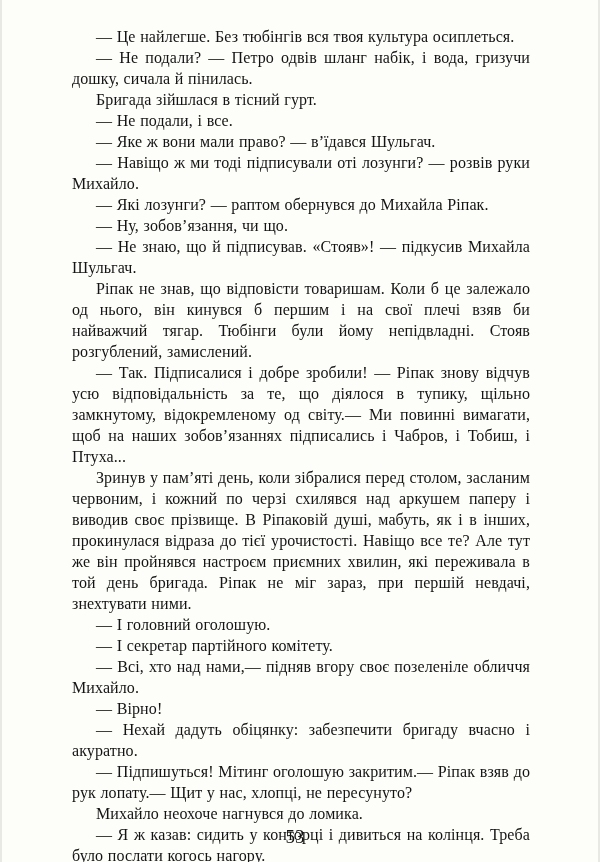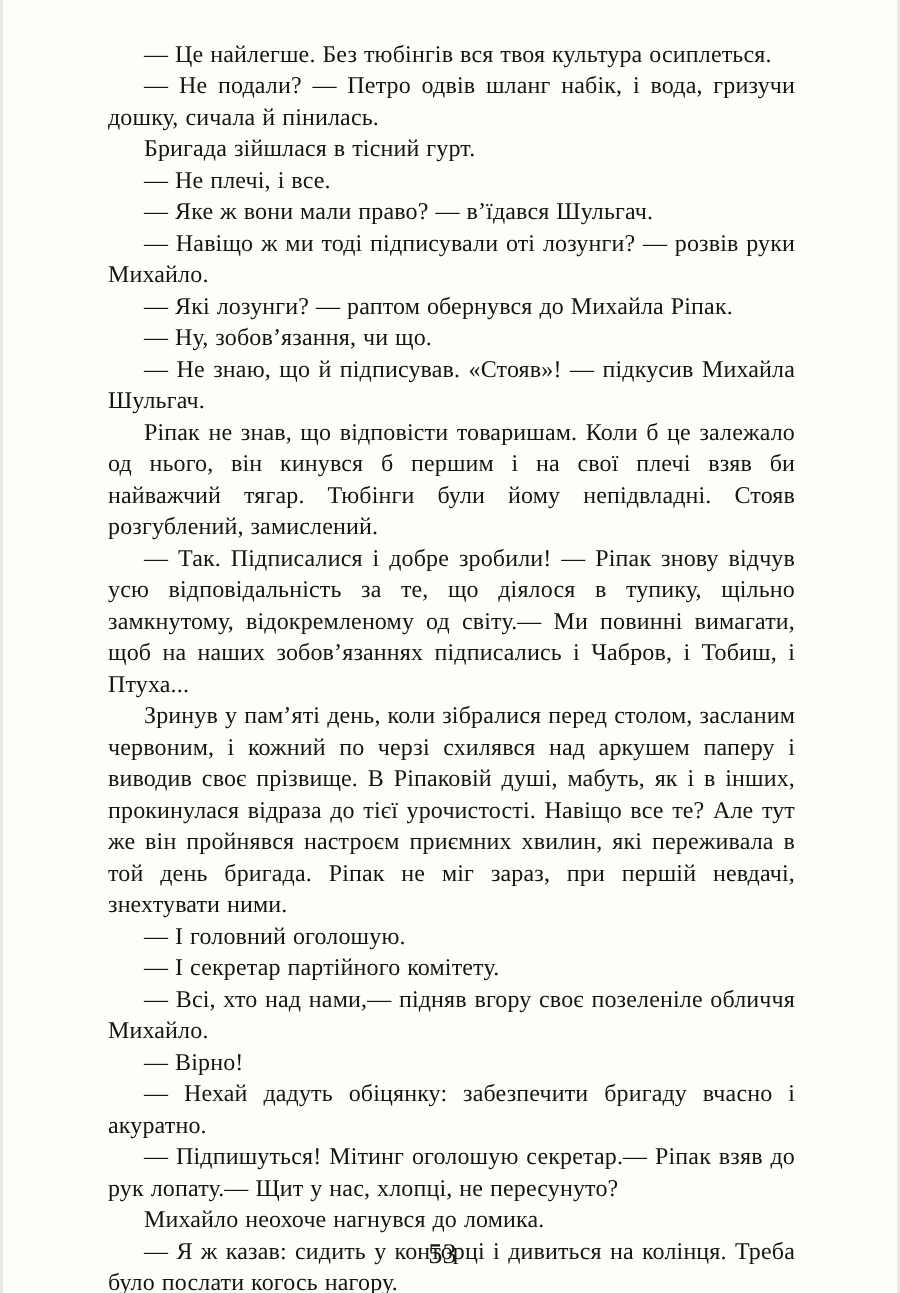--- a/index.html
+++ b/index.html
@@ -39,33 +39,33 @@
   }
 </style>
 </head>
 <body>
 
 <div class="book-page">
   <div class="text-block">
     <p>— Це найлегше. Без тюбінгів вся твоя культура осиплеться.</p>
     <p>— Не подали? — Петро одвів шланг набік, і вода, гризучи дошку, сичала й пінилась.</p>
     <p>Бригада зійшлася в тісний гурт.</p>
-    <p>— Не плечі, і все.</p>
+    <p>— Не подали, і все.</p>
     <p>— Яке ж вони мали право? — в’їдався Шульгач.</p>
     <p>— Навіщо ж ми тоді підписували оті лозунги? — розвів руки Михайло.</p>
     <p>— Які лозунги? — раптом обернувся до Михайла Ріпак.</p>
     <p>— Ну, зобов’язання, чи що.</p>
     <p>— Не знаю, що й підписував. «Стояв»! — підкусив Михайла Шульгач.</p>
     <p>Ріпак не знав, що відповісти товаришам. Коли б це залежало од нього, він кинувся б першим і на свої плечі взяв би найважчий тягар. Тюбінги були йому непідвладні. Стояв розгублений, замислений.</p>
     <p>— Так. Підписалися і добре зробили! — Ріпак знову відчув усю відповідальність за те, що діялося в тупику, щільно замкнутому, відокремленому од світу.— Ми повинні вимагати, щоб на наших зобов’язаннях підписались і Чабров, і Тобиш, і Птуха...</p>
     <p>Зринув у пам’яті день, коли зібралися перед столом, засланим червоним, і кожний по черзі схилявся над аркушем паперу і виводив своє прізвище. В Ріпаковій душі, мабуть, як і в інших, прокинулася відраза до тієї урочистості. Навіщо все те? Але тут же він пройнявся настроєм приємних хвилин, які переживала в той день бригада. Ріпак не міг зараз, при першій невдачі, знехтувати ними.</p>
     <p>— І головний оголошую.</p>
     <p>— І секретар партійного комітету.</p>
     <p>— Всі, хто над нами,— підняв вгору своє позеленіле обличчя Михайло.</p>
     <p>— Вірно!</p>
     <p>— Нехай дадуть обіцянку: забезпечити бригаду вчасно і акуратно.</p>
-    <p>— Підпишуться! Мітинг оголошую секретар.— Ріпак взяв до рук лопату.— Щит у нас, хлопці, не пересунуто?</p>
+    <p>— Підпишуться! Мітинг оголошую закритим.— Ріпак взяв до рук лопату.— Щит у нас, хлопці, не пересунуто?</p>
     <p>Михайло неохоче нагнувся до ломика.</p>
     <p>— Я ж казав: сидить у конторці і дивиться на колінця. Треба було послати когось нагору.</p>
 
   </div>
   <div class="page-number">53</div>
 </div>
 
 </body></html>

